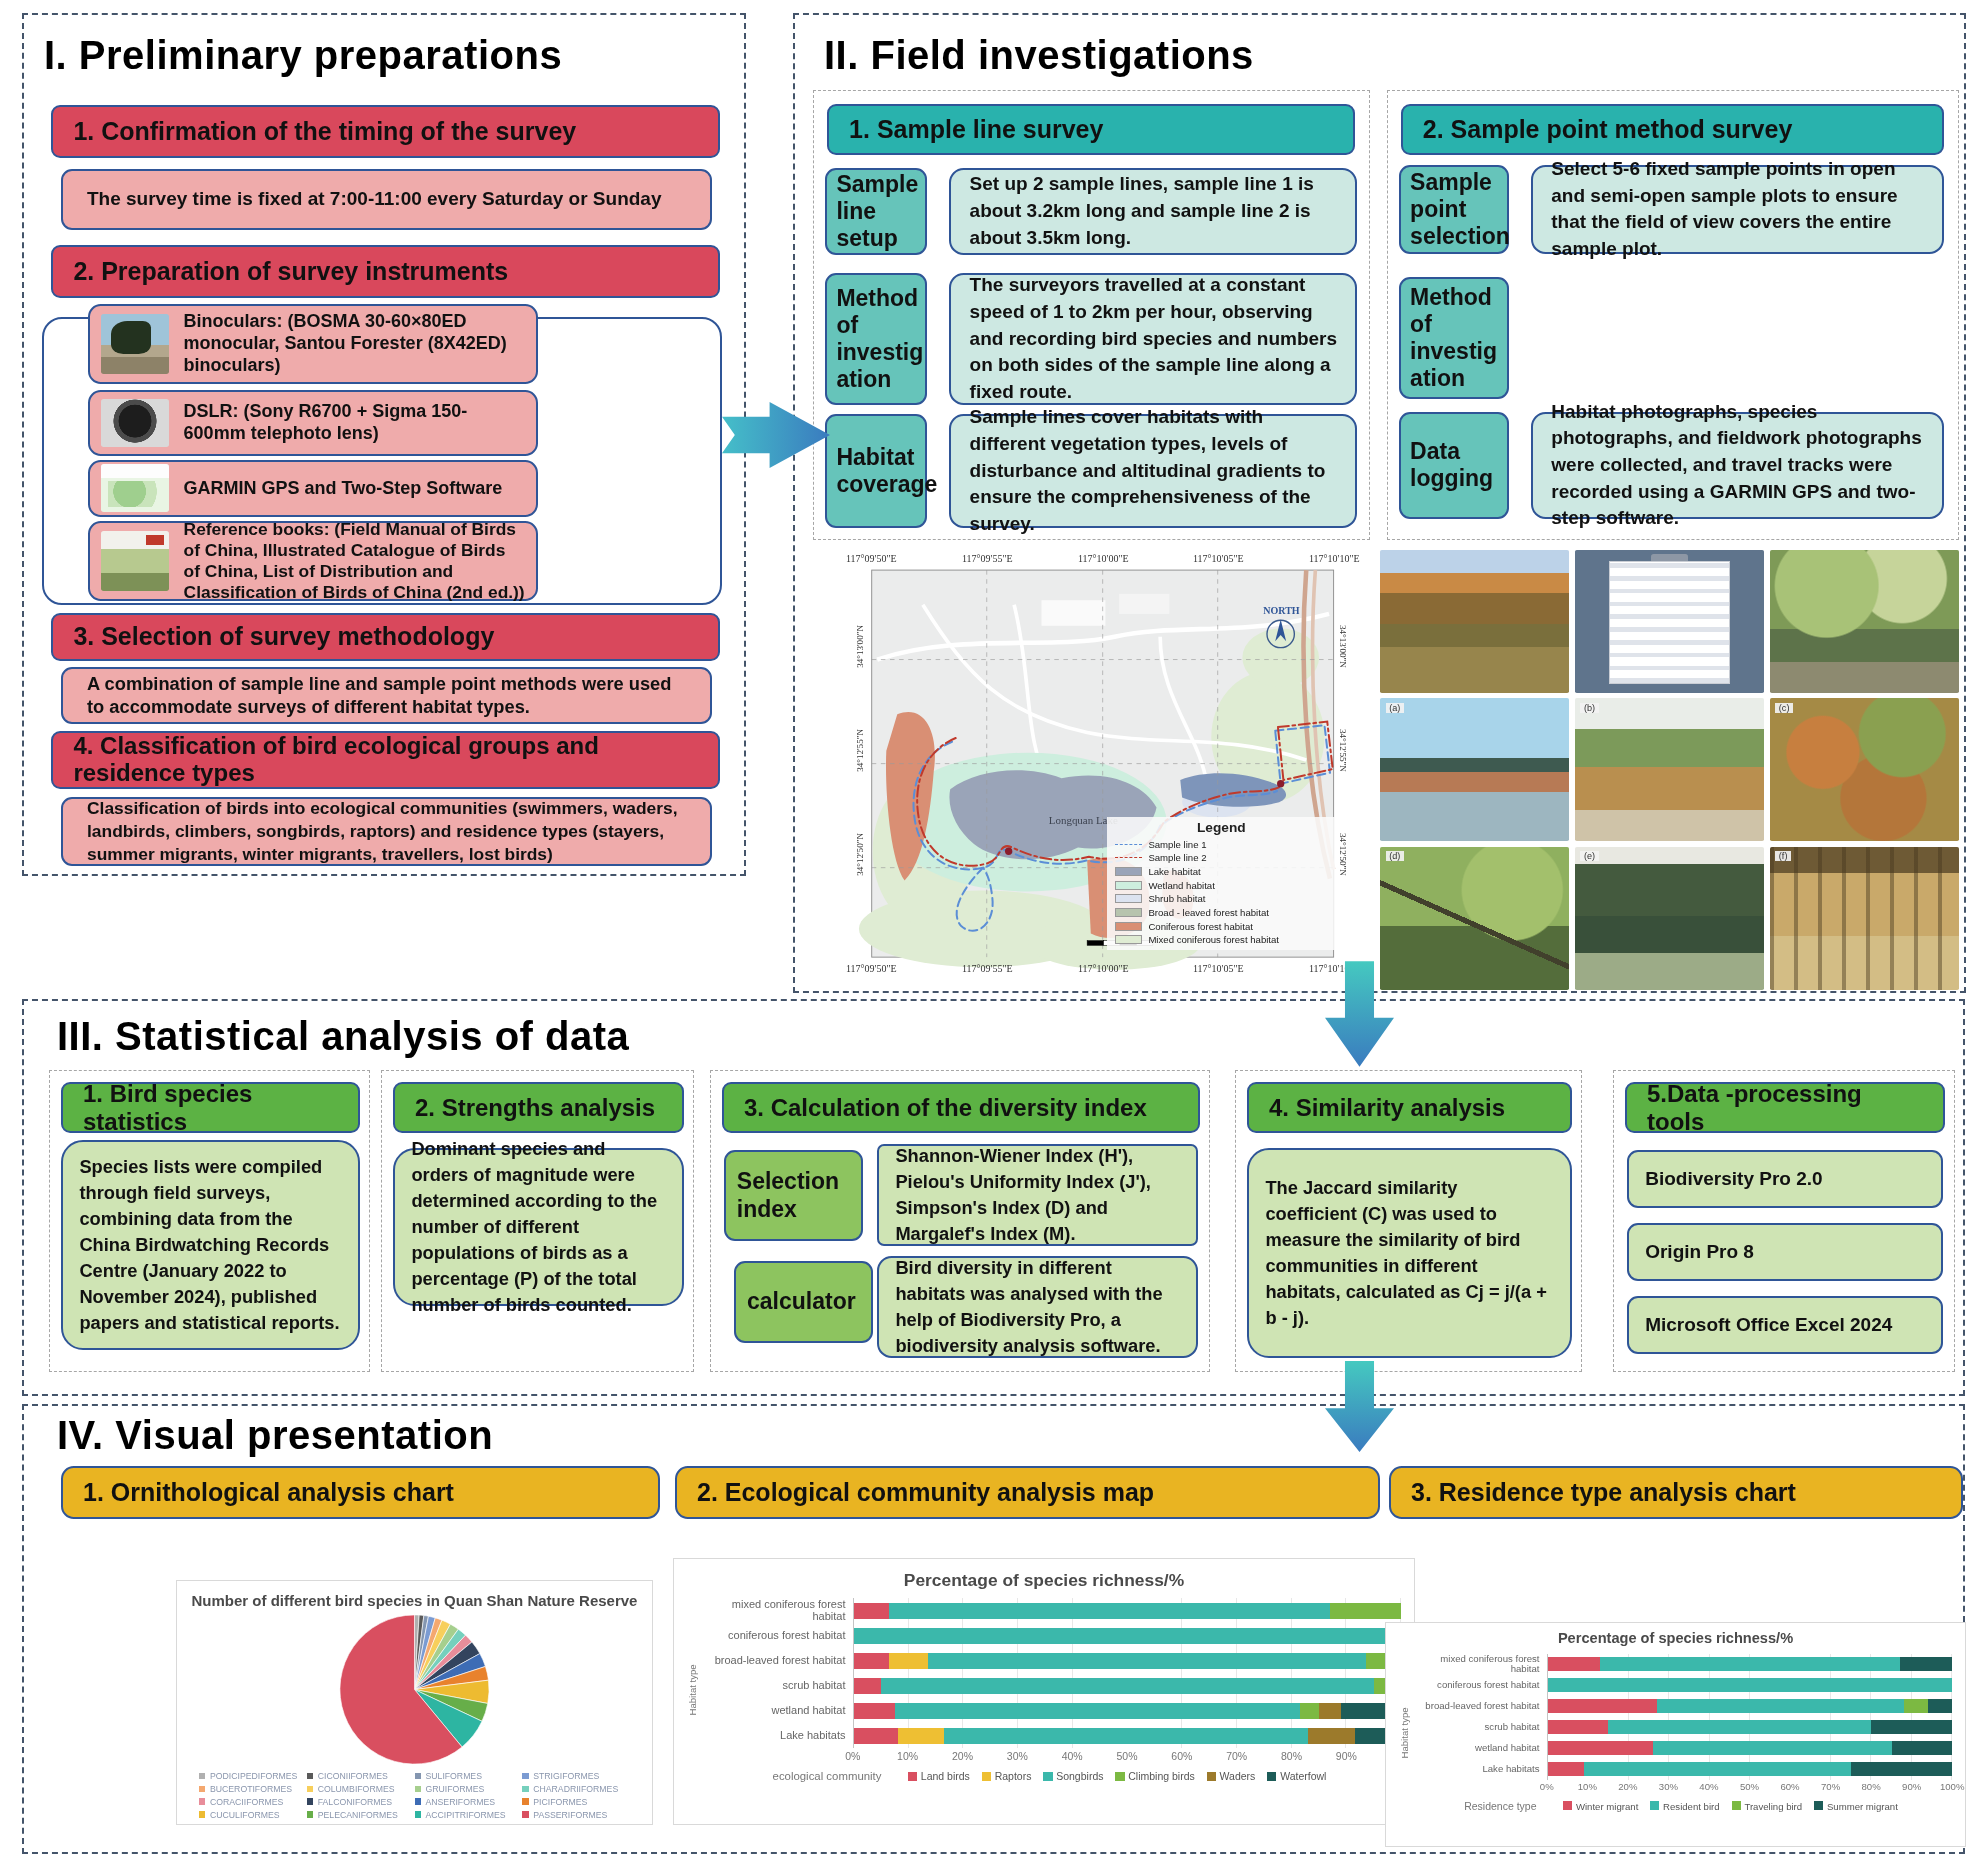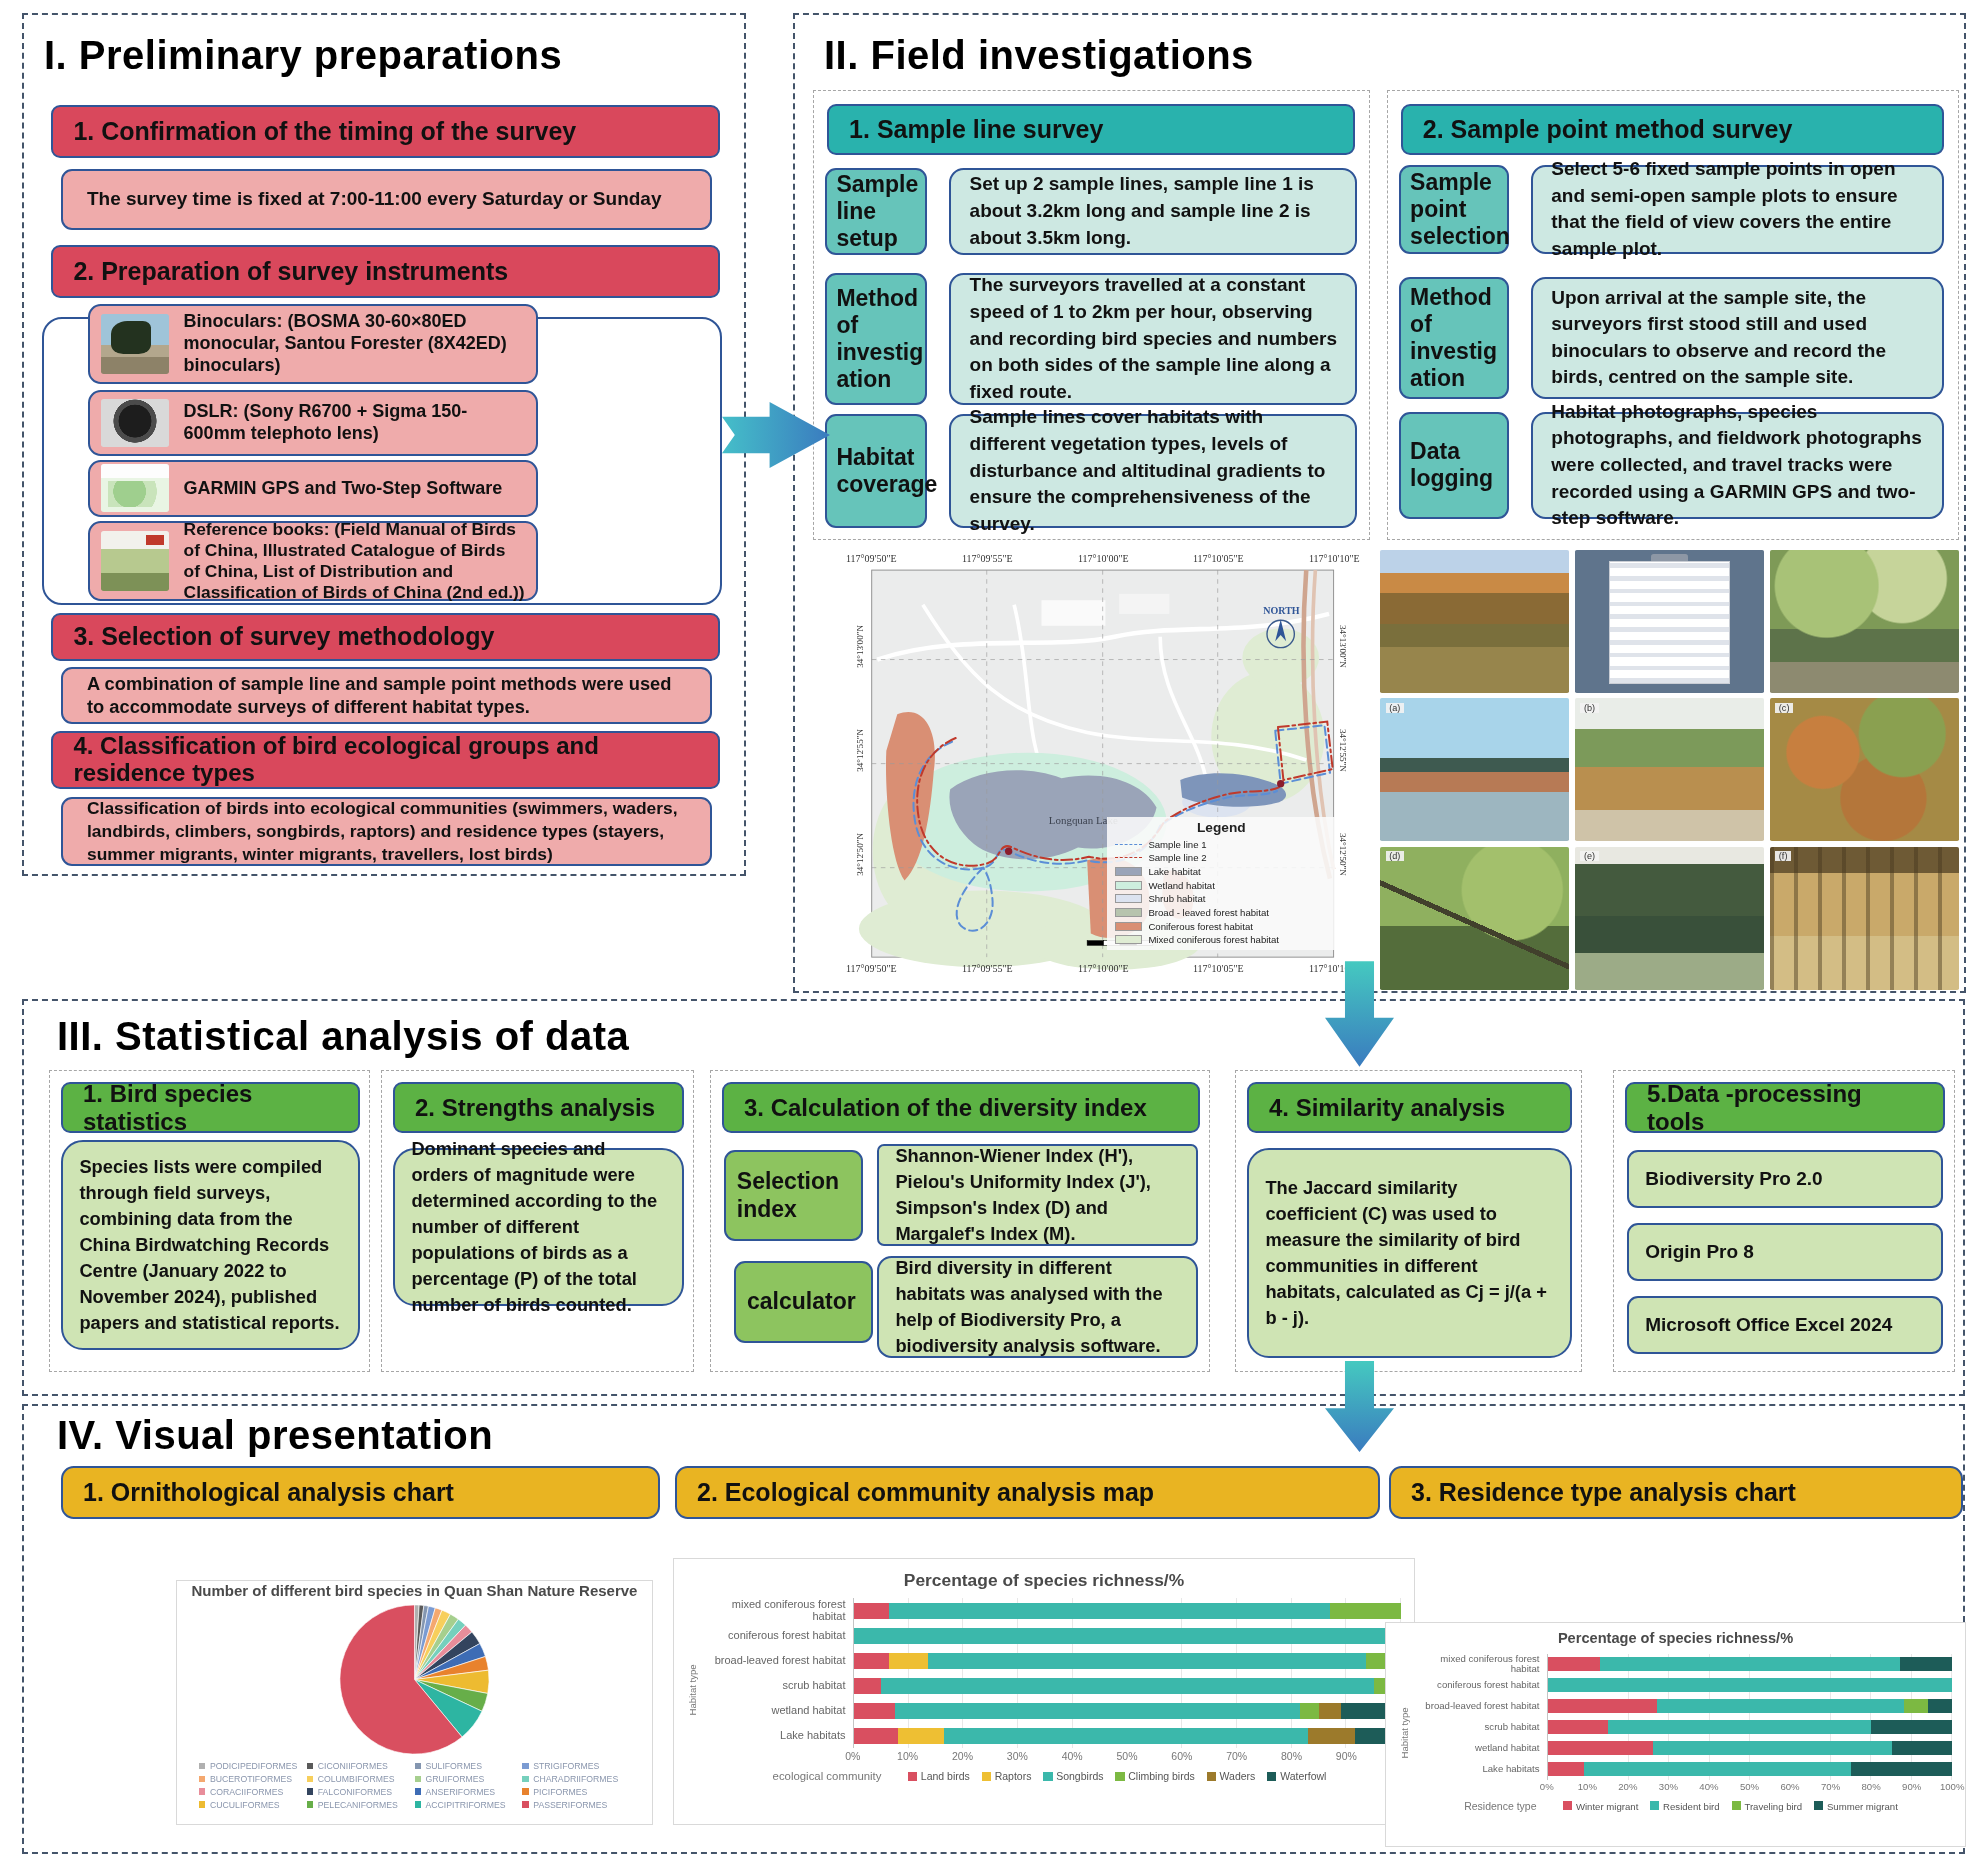--- a/index.html
+++ b/index.html
@@ -90,21 +90,21 @@
   .bc-bar{flex:1;display:flex;align-items:center;border-left:0.9px solid #c4c4c4;
           background-image:repeating-linear-gradient(to right,transparent 0,transparent calc(10% - 0.9px),#e7e7e7 calc(10% - 0.9px),#e7e7e7 10%)}
   .bc-stack{display:flex;width:100%}
   .bc-stack div{height:100%}
   .bc-ticks{position:relative}
   .bc-ticks span{position:absolute;transform:translateX(-50%);color:#777;top:1.8px}
   .bc-leg{display:flex;justify-content:center;align-items:center;gap:12px;color:#555}
   .bc-leg i{display:inline-block;width:9.1px;height:9.1px;margin-right:3.7px;vertical-align:-0.9px}
   .bc-xlab{margin-right:14.6px;color:#777}
   
-  #pie-panel .bc-title{margin-top:1px;font-size:15px}
+  #pie-panel .bc-title{margin-top:11px;font-size:15px}
   .pie-wrap{display:flex;justify-content:center;margin-top:1.8px}
   .pie-leg{display:grid;grid-template-columns:repeat(4,1fr);width:431px;margin:3.7px auto 0;
            font-size:8.7px;color:#8a96ad;row-gap:2.7px}
   .pie-leg .sw{display:inline-block;width:6.4px;height:6.4px;margin-right:4.6px;vertical-align:0}
 </style>
 </head>
 <body>
 
 <section class="sec" style="left:22px;top:12.8px;width:724px;height:863px">
   <div class="sec-title" style="left:20px;top:18.3px">I. Preliminary preparations</div>
@@ -147,21 +147,20 @@
     <div class="tbox" style="left:135px;top:182px;width:408px;height:132px">The surveyors travelled at a constant speed of 1 to 2km per hour, observing and recording bird species and numbers on both sides of the sample line along a fixed route.</div>
     <div class="tlab" style="left:11px;top:323px;width:102px;height:114px">Habitat coverage</div>
     <div class="tbox" style="left:135px;top:323px;width:408px;height:114px">Sample lines cover habitats with different vegetation types, levels of disturbance and altitudinal gradients to ensure the comprehensiveness of the survey.</div>
   </div>
 
   <div class="subdash" style="left:592px;top:75px;width:572px;height:450px">
     <div class="hdr teal" style="left:12.8px;top:12.8px;width:543px;height:51px">2. Sample point method survey</div>
     <div class="tlab" style="left:11px;top:74px;width:110px;height:89px">Sample point selection</div>
     <div class="tbox" style="left:143px;top:74px;width:413px;height:89px">Select 5-6 fixed sample points in open and semi-open sample plots to ensure that the field of view covers the entire sample plot.</div>
     <div class="tlab" style="left:11px;top:186px;width:110px;height:122px">Method of investig ation</div>
-    <div class="tbox" style="left:143px;top:186px;width:413px;height:122px">Upon arrival at the sample site, the surveyors first stood still and used binoculars to observe and record the birds, centred on the sample site.</div>
     <div class="tlab" style="left:11px;top:321px;width:110px;height:107px">Data logging</div>
     <div class="tbox" style="left:143px;top:321px;width:413px;height:107px">Habitat photographs, species photographs, and fieldwork photographs were collected, and travel tracks were recorded using a GARMIN GPS and two-step software.</div>
   </div>
 
   <div class="map" style="left:18.3px;top:535px;width:541px;height:440px">
     <svg width="541" height="440" viewBox="0 0 592 482">
       <rect x="64" y="22" width="506" height="424" fill="#ebecec" stroke="#8a8a8a"></rect>
 
       <ellipse cx="185" cy="415" rx="135" ry="42" fill="#dfecd3"></ellipse>
       <ellipse cx="330" cy="430" rx="95" ry="30" fill="#dfecd3"></ellipse>

